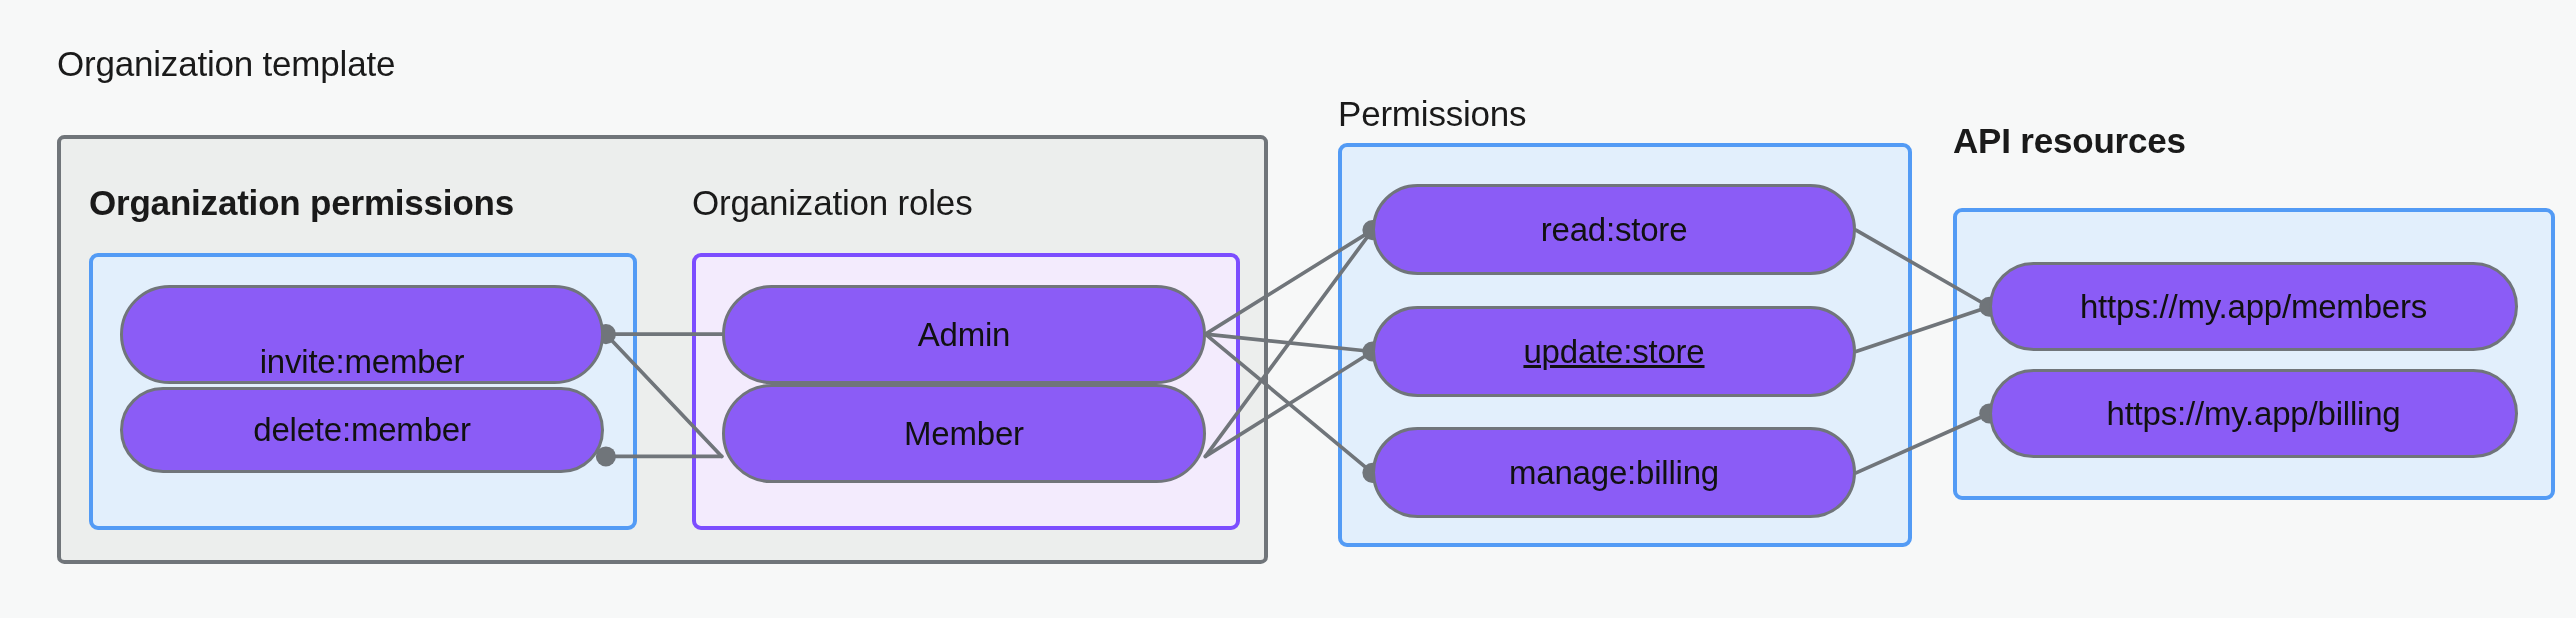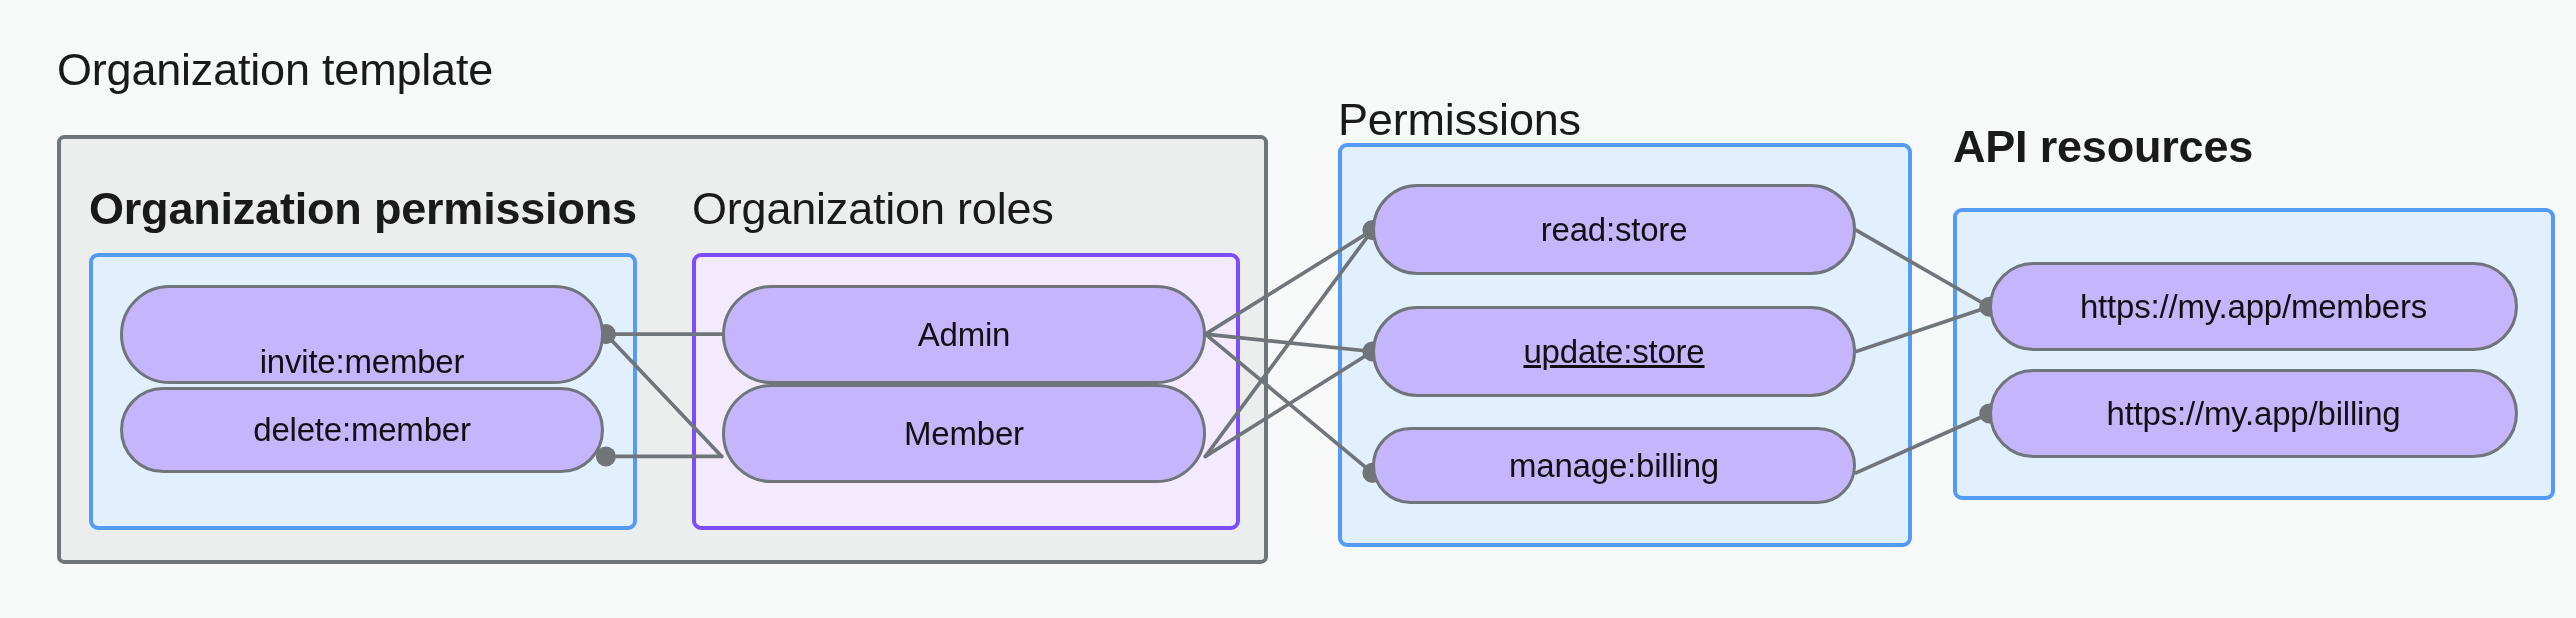--- a/index.html
+++ b/index.html
@@ -15,21 +15,21 @@
     position: relative;
     width: 2576px;
     height: 619px;
     background: #f7f8f8;
     overflow: hidden;
   }
 
   
   .group-label {
     position: absolute;
-    font-size: 45px;
+    font-size: 35px;
     color: #1a1a1a;
     letter-spacing: -0.2px;
     white-space: nowrap;
   }
 
   
   .panel {
     position: absolute;
     box-sizing: border-box;
     border-radius: 9px;
@@ -45,21 +45,21 @@
   }
   .panel-purple {
     background: #f3ebfd;
     border: 4.6px solid #7c4dff;
   }
 
   
   .node {
     position: absolute;
     box-sizing: border-box;
-    background: #c4b5fd;
+    background: #8b5cf6;
     border: 3.7px solid #70757a;
     border-radius: 912px;
     display: flex;
     align-items: center;
     justify-content: center;
     font-size: 33px;
     color: #111111;
     letter-spacing: -0.2px;
     white-space: nowrap;
   }
@@ -131,21 +131,21 @@
   </div>
   <div class="node" style="left:722px; top:384px; width:484px; height:99px;">
     <span>Member</span>
   </div>
   <div class="node" style="left:1372px; top:184px; width:484px; height:91px;">
     <span>read:store</span>
   </div>
   <div class="node" style="left:1372px; top:306px; width:484px; height:91px;text-decoration:underline;">
     <span>update:store</span>
   </div>
-  <div class="node" style="left:1372px; top:427px; width:484px; height:77px;">
+  <div class="node" style="left:1372px; top:427px; width:484px; height:91px;">
     <span>manage:billing</span>
   </div>
   <div class="node" style="left:1989px; top:262px; width:529px; height:89px;justify-content:center;">
     <span>https://my.app/members</span>
   </div>
   <div class="node" style="left:1989px; top:369px; width:529px; height:89px;">
     <span>https://my.app/billing</span>
   </div>
 
 </div>

